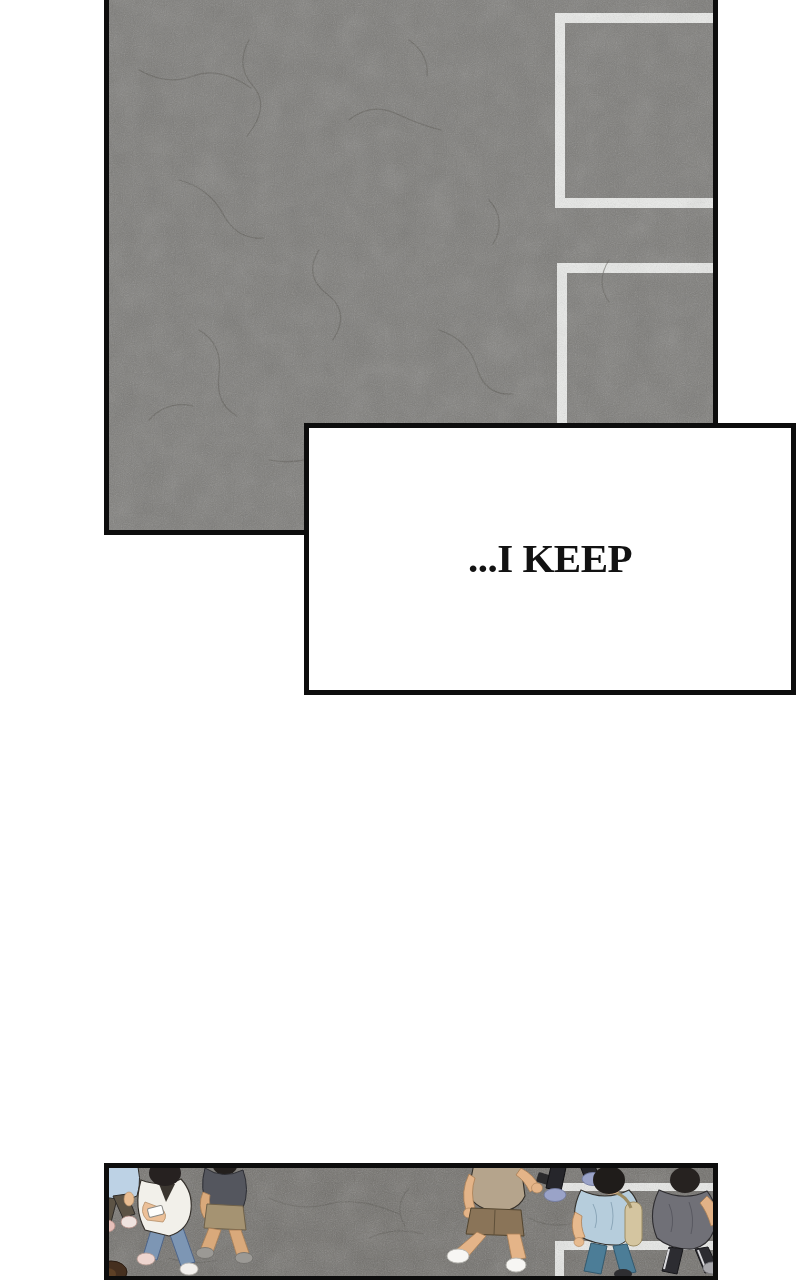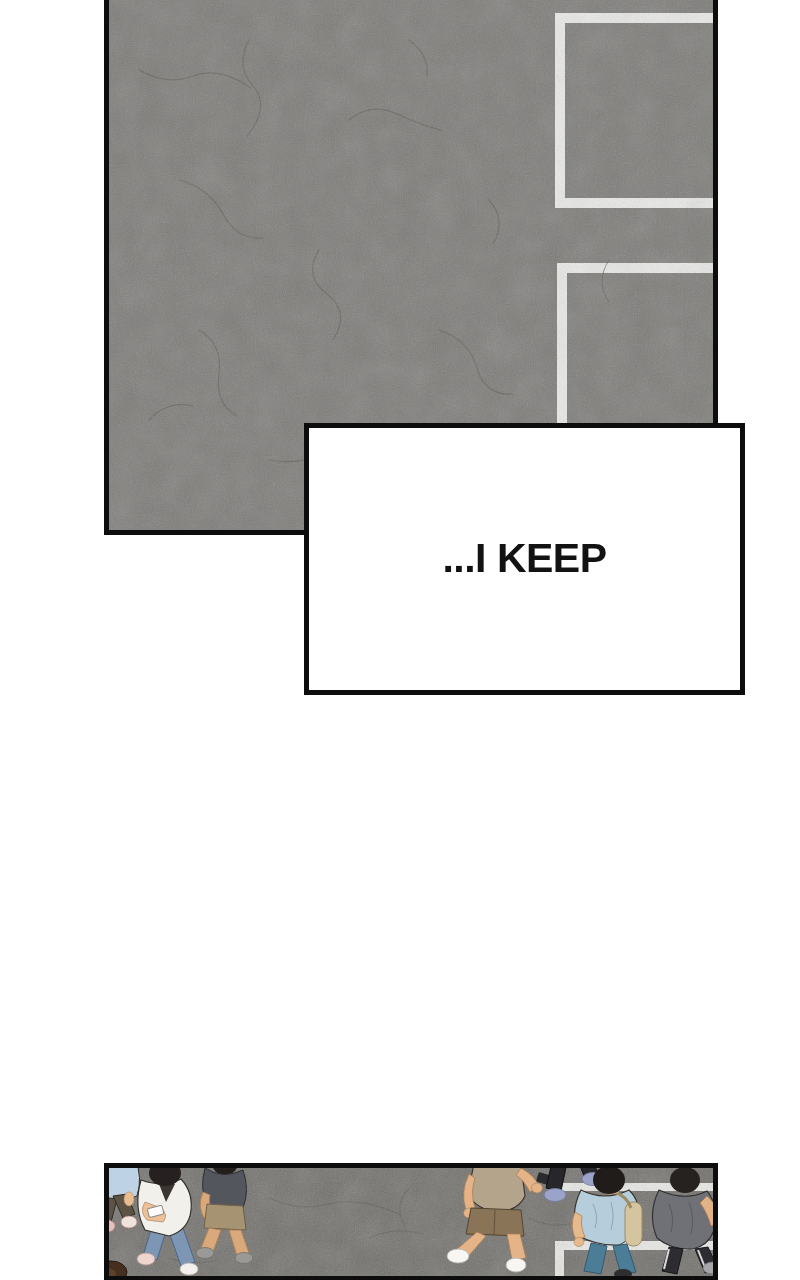--- a/index.html
+++ b/index.html
@@ -31,27 +31,28 @@
     border:10px solid var(--road-line,#ebecea);
     background:transparent;
   }
   .stripe{position:absolute;background:var(--road-line,#ebecea);}
 
   svg.tex{position:absolute;left:0;top:0;width:100%;height:100%;display:block;}
 
   .crack{stroke:var(--crack-line,#55544f);stroke-width:1.2;fill:none;opacity:0.55;stroke-linecap:round;}
 
   #caption-box{
-    position:absolute;left:304px;top:423px;width:441px;height:272px;
+    position:absolute;left:304px;top:423px;width:492px;height:272px;
     box-sizing:border-box;
     background:var(--caption-bg,#ffffff);
     border:5px solid var(--caption-border,#0d0d0d);
     display:flex;flex-direction:column;align-items:center;justify-content:center;
     z-index:10;
     text-align:center;
+    font-family:Liberation Serif, serif;
   }
   .cap-line{
     font-size:41px;
     line-height:1.17;
     font-weight:700;
     letter-spacing:-0.5px;
     color:var(--caption-text,#121212);
     white-space:nowrap;
   }
   #defs-svg{position:absolute;width:0;height:0;overflow:hidden;}

